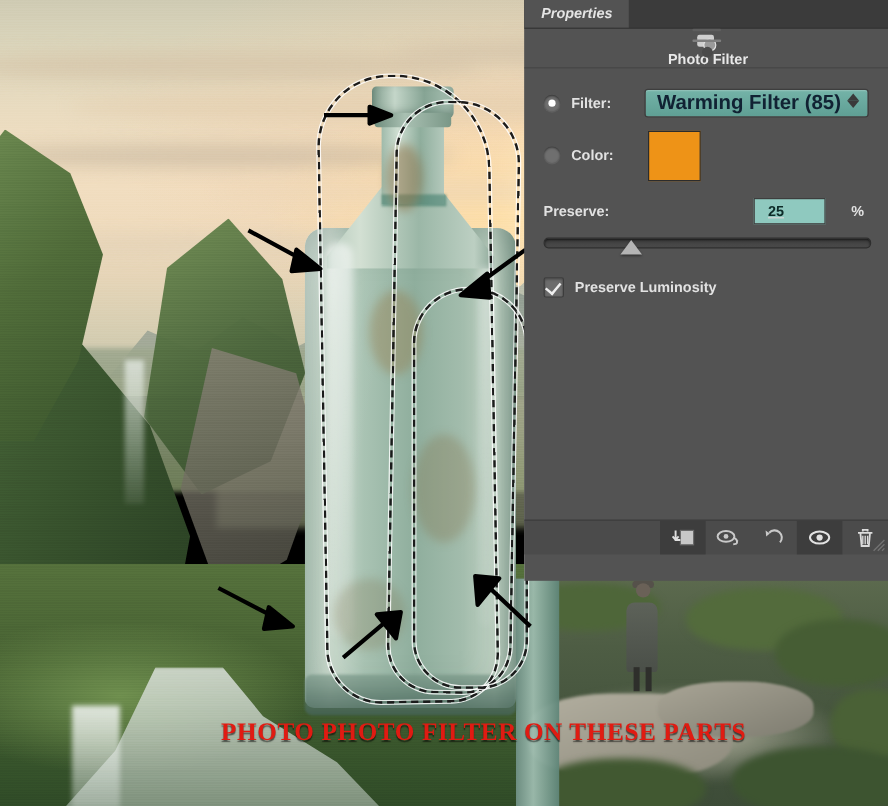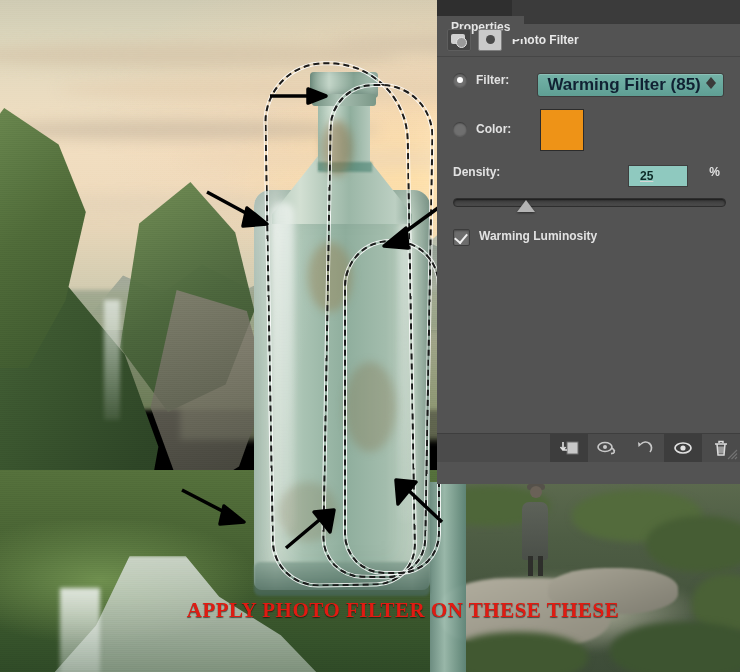--- a/index.html
+++ b/index.html
@@ -138,41 +138,41 @@
   .man-hat{position:absolute;left:9px;top:0px;width:18px;height:6px;border-radius:4px;background:#55514a;}
   .man-legL{position:absolute;left:10px;top:72px;width:5px;height:20px;background:#2e2f2b;}
   .man-legR{position:absolute;left:20px;top:72px;width:5px;height:20px;background:#2e2f2b;}
   .i-bottle{position:absolute;left:0px;top:0px;width:36px;height:190px;
     background:linear-gradient(90deg,#6f9084,#9dbcae 40%,#5f8578);opacity:.95;}
 
   
   .panel{position:absolute;left:437px;top:0;width:303px;height:484px;
     background:#535353;color:#d6d6d6;font-size:12px;}
   .tabbar{position:relative;height:23px;background:#2f2f2f;border-bottom:1px solid #3a3a3a;}
-  .tab{position:absolute;left:0;top:16px;height:23px;padding:0 14px;line-height:23px;
-    background:#535353;color:#e4e4e4;font-size:12px;font-weight:bold;}
+  .tab{position:absolute;left:0;top:0;height:23px;padding:0 14px;line-height:23px;
+    background:#535353;color:#e4e4e4;font-size:12px;font-weight:bold;font-style:italic;}
   .tabrest{position:absolute;left:75px;top:0;right:0;height:23px;background:#3b3b3b;}
   .watermark{position:absolute;right:4px;top:2px;height:19px;display:flex;align-items:center;gap:5px;
     color:#a9a9a9;font-size:10px;letter-spacing:.5px;opacity:.92;}
   .wm-cn{font-family:"DejaVu Sans",sans-serif;font-size:11px;font-weight:bold;color:#b6b6b6;}
   .wm-en{font-family:"Liberation Sans",sans-serif;font-size:9px;font-weight:bold;color:#c0c0c0;}
 
-  .panelhead{height:32px;display:flex;align-items:center;padding:0 10px;gap:7px;background:#535353;}
+  .panelhead{height:32px;display:flex;align-items:center;padding:0 10px;gap:7px;background:#535353;flex-direction:column;}
   .ic-filter{width:22px;height:20px;border-radius:2px;background:#444;position:relative;
     border:1px solid #5e5e5e;}
   .ic-filter:before{content:"";position:absolute;left:3px;top:4px;width:14px;height:10px;border-radius:2px;
     background:#cfcfcf;}
   .ic-filter:after{content:"";position:absolute;left:8px;top:7px;width:9px;height:9px;border-radius:50%;
     background:#9a9a9a;border:1.5px solid #e2e2e2;}
   .ic-mask{width:22px;height:20px;border-radius:2px;background:#cacaca;position:relative;border:1px solid #7e7e7e;}
   .ic-mask:after{content:"";position:absolute;left:7px;top:5px;width:9px;height:9px;border-radius:50%;background:#4a4a4a;}
   .panelhead .title{font-size:12px;font-weight:bold;color:#e8e8e8;margin-left:3px;}
 
   .panelbody{position:relative;height:405px;background:#535353;border-top:1px solid #464646;}
-  .row{display:flex;align-items:flex-start;padding:0 16px;}
+  .row{display:flex;align-items:center;padding:0 16px;}
   .r1{margin-top:16px;height:26px;}
   .r2{margin-top:10px;height:42px;align-items:flex-start;}
   .r3{margin-top:14px;height:22px;}
   .r5{margin-top:16px;height:20px;}
 
   .radio{width:14px;height:14px;border-radius:50%;background:#6f6f6f;
     box-shadow:inset 0 1px 2px rgba(0,0,0,.55),0 1px 0 rgba(255,255,255,.08);position:relative;flex:0 0 auto;}
   .radio.on:after{content:"";position:absolute;left:4px;top:4px;width:6px;height:6px;border-radius:50%;background:#fff;}
   .lbl{margin-left:9px;color:#e2e2e2;font-size:12px;font-weight:bold;}
   .lbl.w{width:58px;}
@@ -312,21 +312,21 @@
     <svg width="56" height="44" viewBox="0 0 56 44">
         <path d="M2 40 L40 8 M30 4 L50 2 L46 24 Z" stroke="#000" stroke-width="3.5" fill="#000" stroke-linejoin="round"></path>
       </svg>
   </div>
   <div class="arrow" style="left:388px;top:478px;">
     <svg width="58" height="46" viewBox="0 0 58 46">
         <path d="M54 44 L18 10 M28 4 L8 2 L10 26 Z" stroke="#000" stroke-width="3.5" fill="#000" stroke-linejoin="round"></path>
       </svg>
   </div>
 
-  <div class="redtext">APPLY PHOTO FILTER ON THESE THESE</div>
+  <div class="redtext">PHOTO PHOTO FILTER ON THESE PARTS</div>
 
   <div class="panel">
 
     <div class="tabbar">
       <div class="tabrest"></div>
       <div class="tab">Properties</div>
     </div>
 
     <div class="panelhead">
       <div class="ic-filter"></div>
@@ -348,35 +348,35 @@
         </div>
       </div>
 
       <div class="row r2">
         <div class="radio" style="margin-top:13px"></div>
         <div class="lbl w" style="margin-top:13px">Color:</div>
         <div class="swatch" style="background: rgb(238, 147, 23);"></div>
       </div>
 
       <div class="row r3" style="position:relative">
-        <div class="density-lbl">Density:</div>
+        <div class="density-lbl">Preserve:</div>
         <div class="dens-field">
           <span>25</span>
         </div>
         <div class="pct">%</div>
       </div>
 
       <div class="slider">
         <div class="track"></div>
         <div class="thumb" style="left: 63.75px;"></div>
       </div>
 
       <div class="row r5">
         <div class="chk on"></div>
-        <div class="lbl">Warming Luminosity</div>
+        <div class="lbl">Preserve Luminosity</div>
       </div>
 
       <div class="panelfoot">
         <div class="fbtn active">
           <svg width="20" height="16" viewBox="0 0 20 16">
               <rect x="8" y="2" width="11" height="12" fill="#c8c8c8" stroke="#6a6a6a"></rect>
               <path d="M4 2 v8 h4 M4 10 l-2.5-3 M4 10 l2.5-3" stroke="#e0e0e0" stroke-width="1.6" fill="none"></path>
             </svg>
         </div>
         <div class="fbtn">

